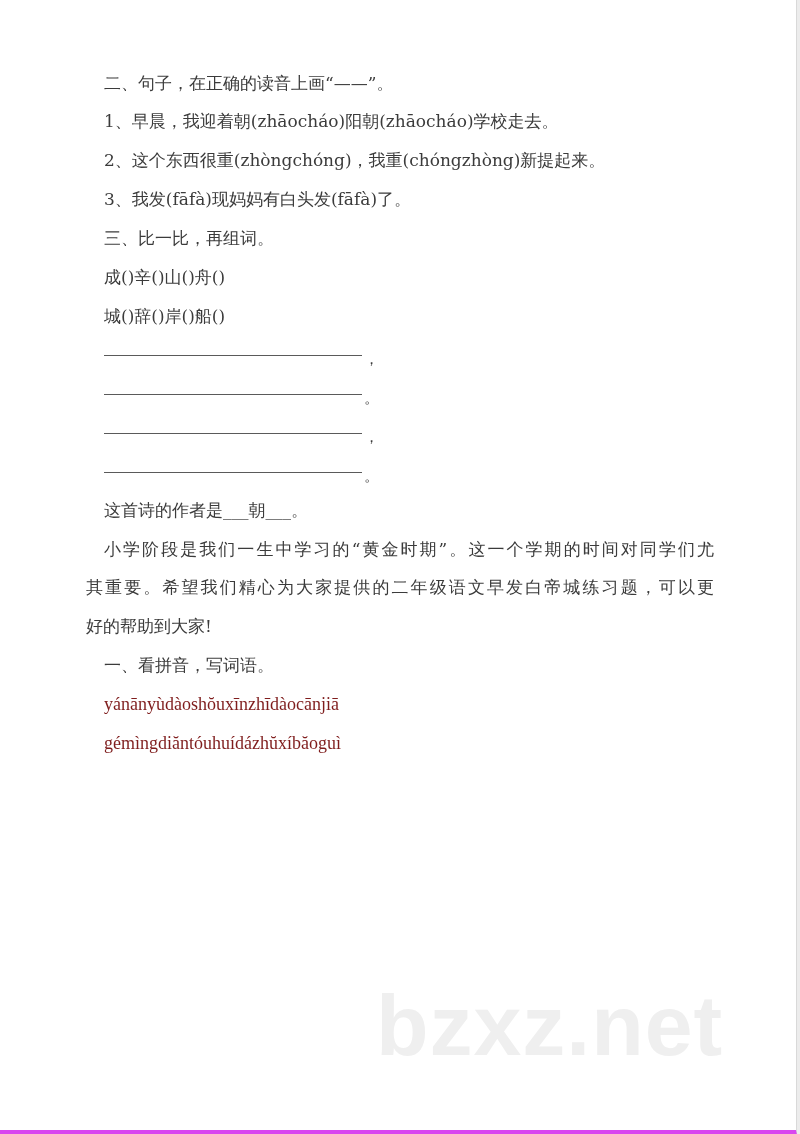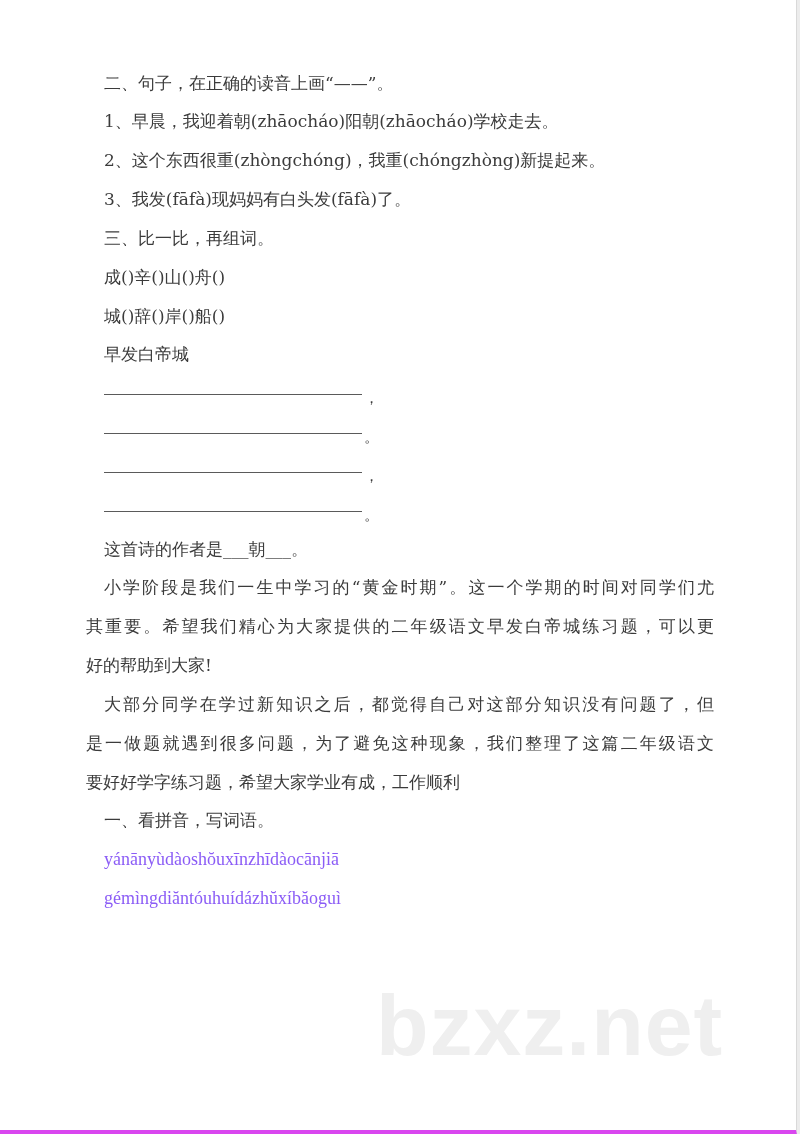--- a/index.html
+++ b/index.html
@@ -32,21 +32,21 @@
   }
   .line {
     height: 38.84px;
     line-height: 38.84px;
     white-space: nowrap;
   }
   .indent { padding-left: 18px; }
   .pinyin {
     font-family: "Liberation Serif", "DejaVu Serif", serif;
     font-size: 18px;
-    color: #8b5cf6;
+    color: #7f1d1d;
   }
   .justify {
     white-space: normal;
     text-align: justify;
     text-align-last: justify;
     width: 628px;
     overflow: hidden;
   }
   .justify.indent { width: 610px; }
   .blank-row {
@@ -91,21 +91,20 @@
     <div class="line indent">二、句子，在正确的读音上画“——”。</div>
     <div class="line indent">1、早晨，我迎着朝(zhāocháo)阳朝(zhāocháo)学校走去。</div>
     <div class="line indent">2、这个东西很重(zhòngchóng)，我重(chóngzhòng)新提起来。</div>
     <div class="line indent">3、我发(fāfà)现妈妈有白头发(fāfà)了。</div>
 
     <div class="line indent">三、比一比，再组词。</div>
     <div class="line indent">成()辛()山()舟()</div>
     <div class="line indent">城()辞()岸()船()</div>
 
 
-    <div class="line indent">早发白帝城</div>
 
     <div class="line blank-row">
       <span class="blank-line"></span>
       <span class="blank-punct">，</span>
     </div>
     <div class="line blank-row">
       <span class="blank-line"></span>
       <span class="blank-punct">。</span>
     </div>
     <div class="line blank-row">
@@ -118,25 +117,20 @@
     </div>
 
     <div class="line indent">这首诗的作者是___朝___。</div>
 
     <div>
       <div class="line indent justify">小学阶段是我们一生中学习的“黄金时期”。这一个学期的时间对同学们尤</div>
       <div class="line justify">其重要。希望我们精心为大家提供的二年级语文早发白帝城练习题，可以更</div>
       <div class="line">好的帮助到大家!</div>
     </div>
 
-    <div>
-      <div class="line indent justify">大部分同学在学过新知识之后，都觉得自己对这部分知识没有问题了，但</div>
-      <div class="line justify">是一做题就遇到很多问题，为了避免这种现象，我们整理了这篇二年级语文</div>
-      <div class="line">要好好学字练习题，希望大家学业有成，工作顺利</div>
-    </div>
 
     <div class="line indent">一、看拼音，写词语。</div>
     <div class="line indent pinyin">yánānyùdàoshŏuxīnzhīdàocānjiā</div>
     <div class="line indent pinyin">gémìngdiăntóuhuídázhŭxíbăoguì</div>
   </div>
 
   <div class="watermark">bzxz.net</div>
 </div>
 
 </body></html>

